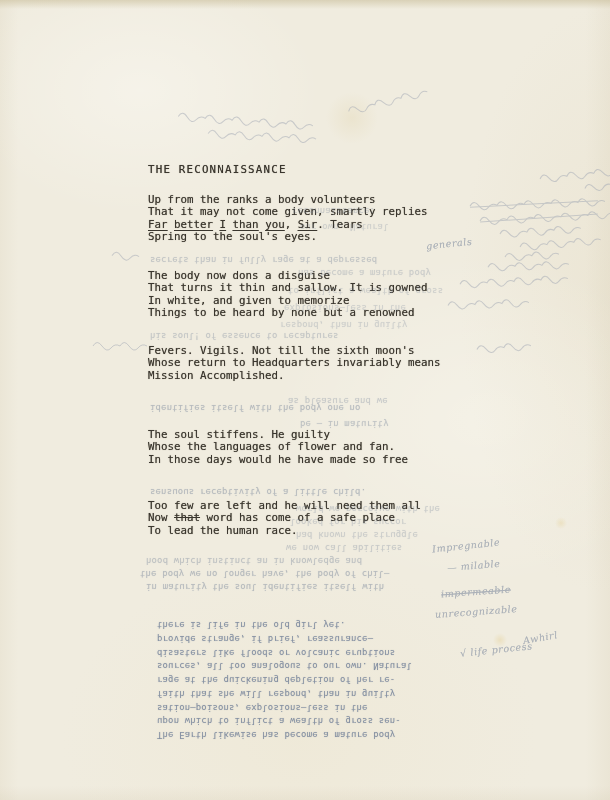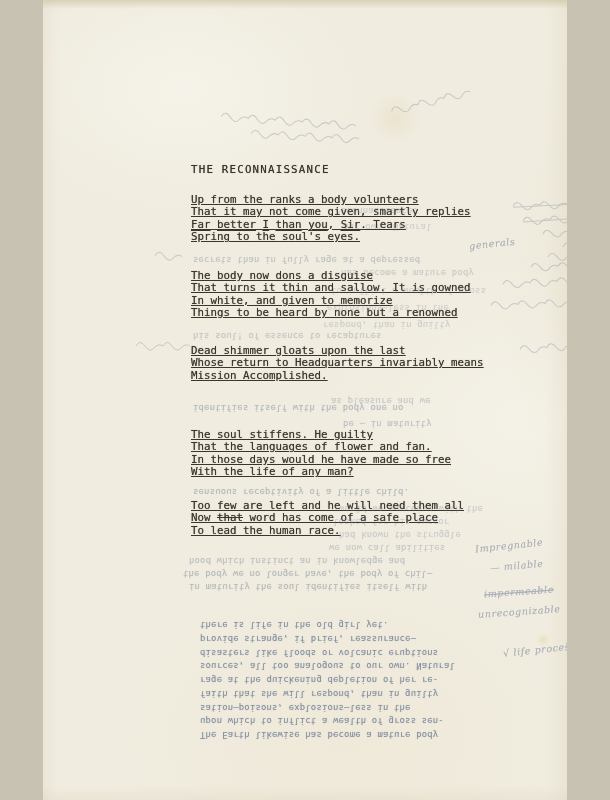--- a/index.html
+++ b/index.html
@@ -1,18 +1,18 @@
 <!DOCTYPE html>
 <html><head>
 <meta charset="utf-8">
 <style>
   html,body{margin:0;padding:0;background:#c8c2b2;}
   .page{
     position:relative;
-    width:524px;height:800px;
+    width:610px;height:800px;
     margin:0 auto;
     overflow:hidden;
     background-color:#f0ecdf;
     background-image:
       linear-gradient(180deg, rgba(199,187,150,.55) 0px, rgba(199,187,150,0) 9px),
       linear-gradient(0deg, rgba(205,195,168,.18) 0px, rgba(205,195,168,0) 14px),
       linear-gradient(90deg, rgba(214,204,178,.20) 0%, rgba(214,204,178,0) 3%),
       linear-gradient(270deg, rgba(214,204,178,.22) 0%, rgba(214,204,178,0) 4%),
       radial-gradient(circle at 500px 640px, rgba(224,196,120,.30), rgba(224,196,120,0) 7px),
       radial-gradient(circle at 561px 523px, rgba(224,196,120,.28), rgba(224,196,120,0) 6px),
@@ -29,21 +29,20 @@
     color:#39352d;
     text-shadow:0 0 .7px rgba(58,52,40,.75);
     white-space:pre;
   }
   .stanza{position:absolute;left:148px;}
   .poem-line{
     font-size:10.8px;line-height:12.45px;
     color:#3a362e;
     text-shadow:0 0 .7px rgba(58,52,40,.7);
     white-space:pre;
-    text-decoration:underline;
   }
   .poem-line u{text-decoration:underline;text-underline-offset:1.5px;text-decoration-thickness:.9px;margin-top:16px;}
   .poem-line .overstruck{text-decoration:line-through;text-decoration-thickness:1.3px;}
   .bleed-block{
     position:absolute;
     transform:scaleY(-1);
     transform-origin:center;
   }
   .bleed-line{
     font-size:8.9px;line-height:13.7px;
@@ -88,29 +87,28 @@
         <div class="poem-line"><u>Far</u> <u>better</u> <u>I</u> <u>than</u> <u>you</u>, <u>Sir</u>. Tears</div>
         <div class="poem-line">Spring to the soul's eyes.</div>
       </div>
       <div class="stanza" style="top: 270px;">
         <div class="poem-line">The body now dons a disguise</div>
         <div class="poem-line">That turns it thin and sallow. It is gowned</div>
         <div class="poem-line">In white, and given to memorize</div>
         <div class="poem-line">Things to be heard by none but a renowned</div>
       </div>
       <div class="stanza" style="top: 345px;">
-        <div class="poem-line">Dead shimmer gloats upon the last</div>
+        <div class="poem-line">Fevers. Vigils. Not till the sixth moon's</div>
         <div class="poem-line">Whose return to Headquarters invariably means</div>
         <div class="poem-line">Mission Accomplished.</div>
       </div>
       <div class="stanza" style="top: 429px;">
         <div class="poem-line">The soul stiffens. He guilty</div>
-        <div class="poem-line">That the languages of flower and fan.</div>
+        <div class="poem-line">Whose the languages of flower and fan.</div>
         <div class="poem-line">In those days would he have made so free</div>
-        <div class="poem-line">With the life of any man?</div>
       </div>
       <div class="stanza" style="top: 500px;">
         <div class="poem-line">Too few are left and he will need them all</div>
         <div class="poem-line">Now <span class="overstruck">that</span> word has come of a safe place</div>
         <div class="poem-line">To lead the human race.</div>
       </div>
     </div>
   <div id="bleed-bottom" class="bleed-block" style="left: 157px; top: 618px;">
       <div class="bleed-line">The Earth likewise has become a mature body</div>
       <div class="bleed-line">upon which to inflict a wealth of gross sen-</div>

